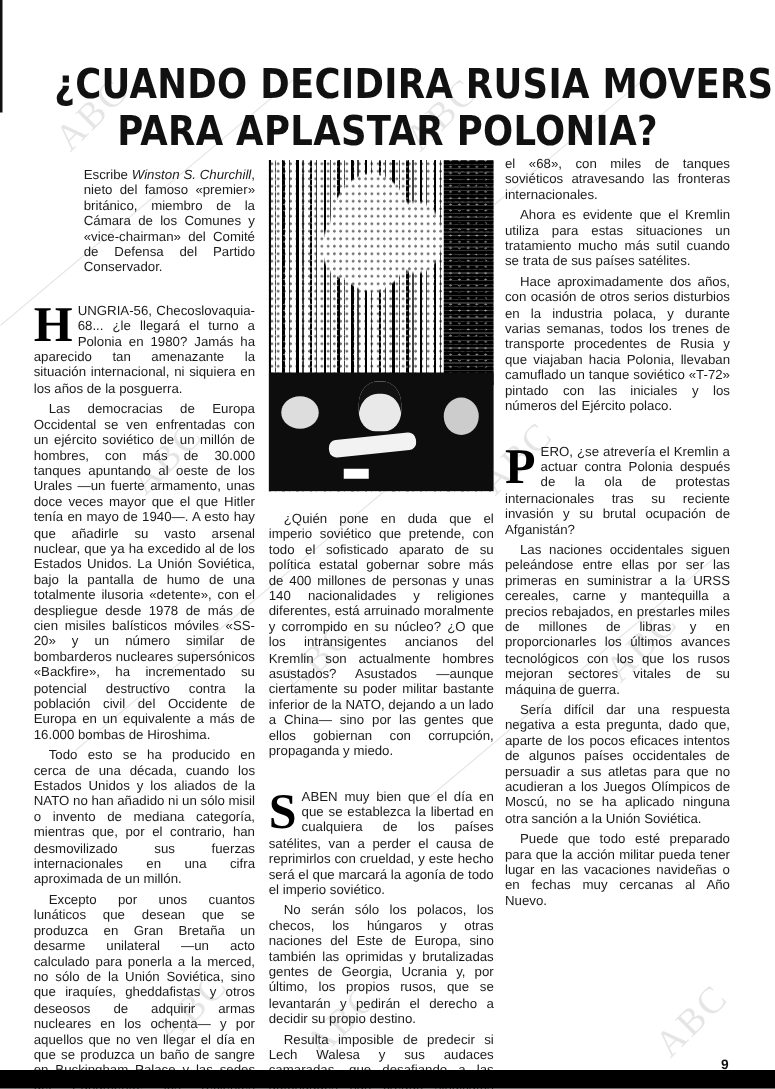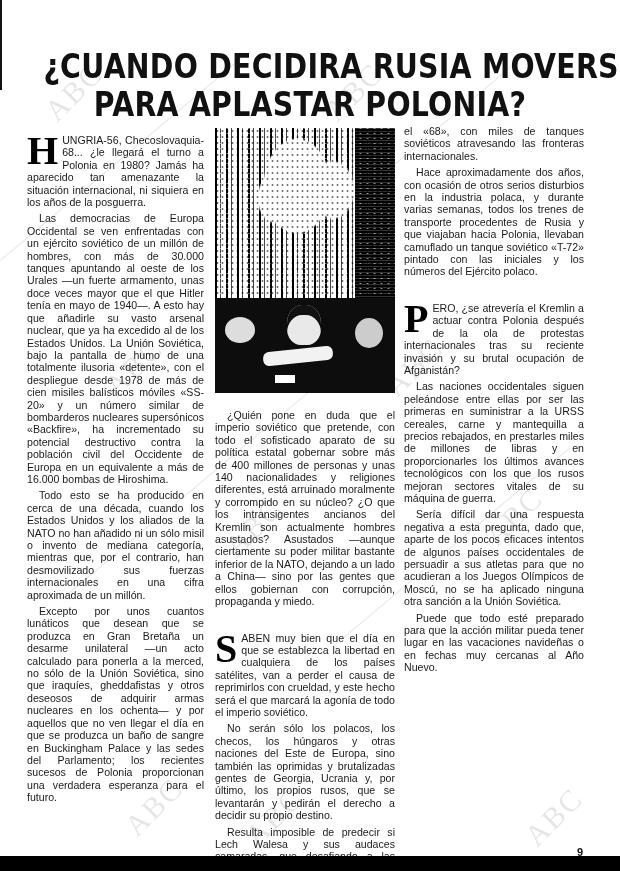--- a/index.html
+++ b/index.html
@@ -107,20 +107,21 @@
 <div class="wm-line" style="left:280px; top:260px; width:320px;"></div>
 <div class="wm-line" style="left:60px; top:600px; width:330px;"></div>
 <div class="wm-line" style="left:340px; top:640px; width:300px;"></div>
 
 <h1 class="headline">
   <div>¿CUANDO DECIDIRA RUSIA MOVERSE</div>
   <div>PARA APLASTAR POLONIA?</div>
 </h1>
 
 <div class="col" id="col1">
+  <p class="byline"><span>Escribe </span><i>Winston S. Churchill</i><span>, nieto del famoso «premier» británico, miembro de la Cámara de los Comunes y «vice-chairman» del Comité de Defensa del Partido Conservador.</span></p>
   <p class="dropcap-para"><span class="dropcap">H</span><span>UNGRIA-56, Checoslovaquia-68... ¿le llegará el turno a Polonia en 1980? Jamás ha aparecido tan amenazante la situación internacional, ni siquiera en los años de la posguerra.</span></p>
   <p>Las democracias de Europa Occidental se ven enfrentadas con un ejército soviético de un millón de hombres, con más de 30.000 tanques apuntando al oeste de los Urales —un fuerte armamento, unas doce veces mayor que el que Hitler tenía en mayo de 1940—. A esto hay que añadirle su vasto arsenal nuclear, que ya ha excedido al de los Estados Unidos. La Unión Soviética, bajo la pantalla de humo de una totalmente ilusoria «detente», con el despliegue desde 1978 de más de cien misiles balísticos móviles «SS-20» y un número similar de bombarderos nucleares supersónicos «Backfire», ha incrementado su potencial destructivo contra la población civil del Occidente de Europa en un equivalente a más de 16.000 bombas de Hiroshima.</p>
   <p>Todo esto se ha producido en cerca de una década, cuando los Estados Unidos y los aliados de la NATO no han añadido ni un sólo misil o invento de mediana categoría, mientras que, por el contrario, han desmovilizado sus fuerzas internacionales en una cifra aproximada de un millón.</p>
   <p>Excepto por unos cuantos lunáticos que desean que se produzca en Gran Bretaña un desarme unilateral —un acto calculado para ponerla a la merced, no sólo de la Unión Soviética, sino que iraquíes, gheddafistas y otros deseosos de adquirir armas nucleares en los ochenta— y por aquellos que no ven llegar el día en que se produzca un baño de sangre en Buckingham Palace y las sedes del Parlamento; los recientes sucesos de Polonia proporcionan una verdadera esperanza para el futuro.</p>
 
 </div>
 
 <div class="col" id="col2">
   <div class="photo" title="Lech Walesa speaking before a crowd beneath a Polish eagle banner">
     <div class="dark-top"></div>
@@ -135,20 +136,21 @@
   <p>¿Quién pone en duda que el imperio soviético que pretende, con todo el sofisticado aparato de su política estatal gobernar sobre más de 400 millones de personas y unas 140 nacionalidades y religiones diferentes, está arruinado moralmente y corrompido en su núcleo? ¿O que los intransigentes ancianos del Kremlin son actualmente hombres asustados? Asustados —aunque ciertamente su poder militar bastante inferior de la NATO, dejando a un lado a China— sino por las gentes que ellos gobiernan con corrupción, propaganda y miedo.</p>
   <div class="spacer"></div>
   <p class="dropcap-para"><span class="dropcap">S</span><span>ABEN muy bien que el día en que se establezca la libertad en cualquiera de los países satélites, van a perder el causa de reprimirlos con crueldad, y este hecho será el que marcará la agonía de todo el imperio soviético.</span></p>
   <p>No serán sólo los polacos, los checos, los húngaros y otras naciones del Este de Europa, sino también las oprimidas y brutalizadas gentes de Georgia, Ucrania y, por último, los propios rusos, que se levantarán y pedirán el derecho a decidir su propio destino.</p>
   <p>Resulta imposible de predecir si Lech Walesa y sus audaces camaradas, que desafiando a las autoridades han creado sindicatos libres en Polonia —con más de ocho millones de sindicados— podrán conseguir en esta ocasión, a pesar de que todos los que creemos en la causa de la libertad recemos por ello.</p>
 
 </div>
 
 <div class="col" id="col3">
   <p class="noindent">el «68», con miles de tanques soviéticos atravesando las fronteras internacionales.</p>
+  <p>Ahora es evidente que el Kremlin utiliza para estas situaciones un tratamiento mucho más sutil cuando se trata de sus países satélites.</p>
   <p>Hace aproximadamente dos años, con ocasión de otros serios disturbios en la industria polaca, y durante varias semanas, todos los trenes de transporte procedentes de Rusia y que viajaban hacia Polonia, llevaban camuflado un tanque soviético «T-72» pintado con las iniciales y los números del Ejército polaco.</p>
   <div class="spacer"></div>
   <p class="dropcap-para"><span class="dropcap">P</span><span>ERO, ¿se atrevería el Kremlin a actuar contra Polonia después de la ola de protestas internacionales tras su reciente invasión y su brutal ocupación de Afganistán?</span></p>
   <p>Las naciones occidentales siguen peleándose entre ellas por ser las primeras en suministrar a la URSS cereales, carne y mantequilla a precios rebajados, en prestarles miles de millones de libras y en proporcionarles los últimos avances tecnológicos con los que los rusos mejoran sectores vitales de su máquina de guerra.</p>
   <p>Sería difícil dar una respuesta negativa a esta pregunta, dado que, aparte de los pocos eficaces intentos de algunos países occidentales de persuadir a sus atletas para que no acudieran a los Juegos Olímpicos de Moscú, no se ha aplicado ninguna otra sanción a la Unión Soviética.</p>
   <p>Puede que todo esté preparado para que la acción militar pueda tener lugar en las vacaciones navideñas o en fechas muy cercanas al Año Nuevo.</p>
 
 </div>
 
 <div class="page-number">9</div>

